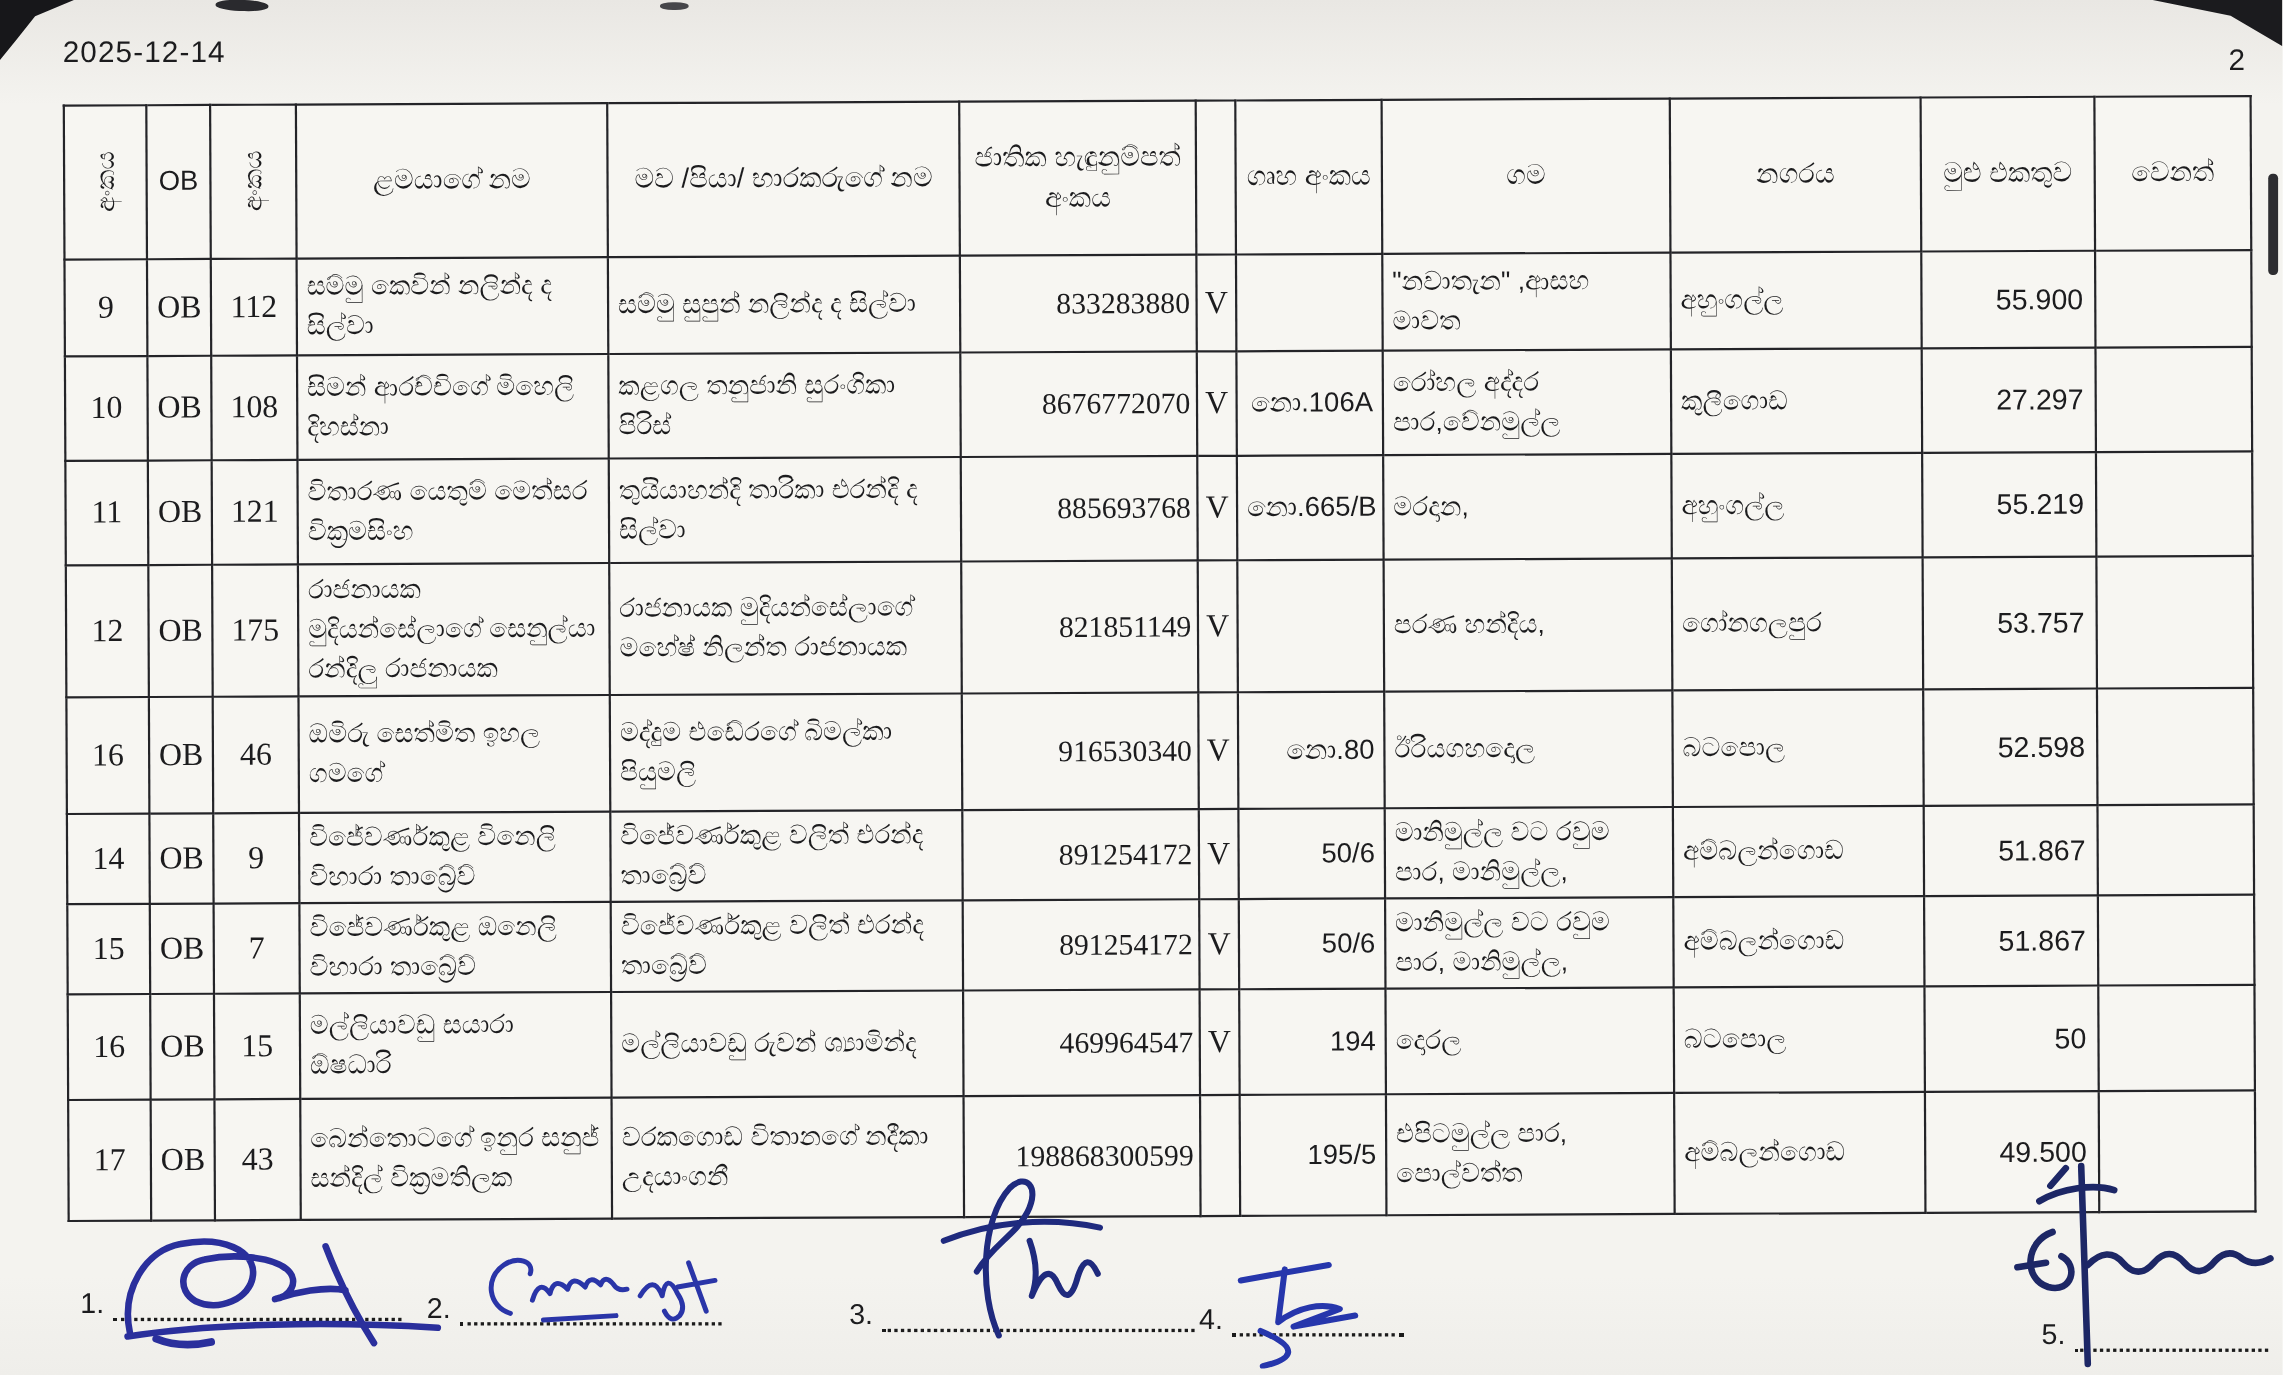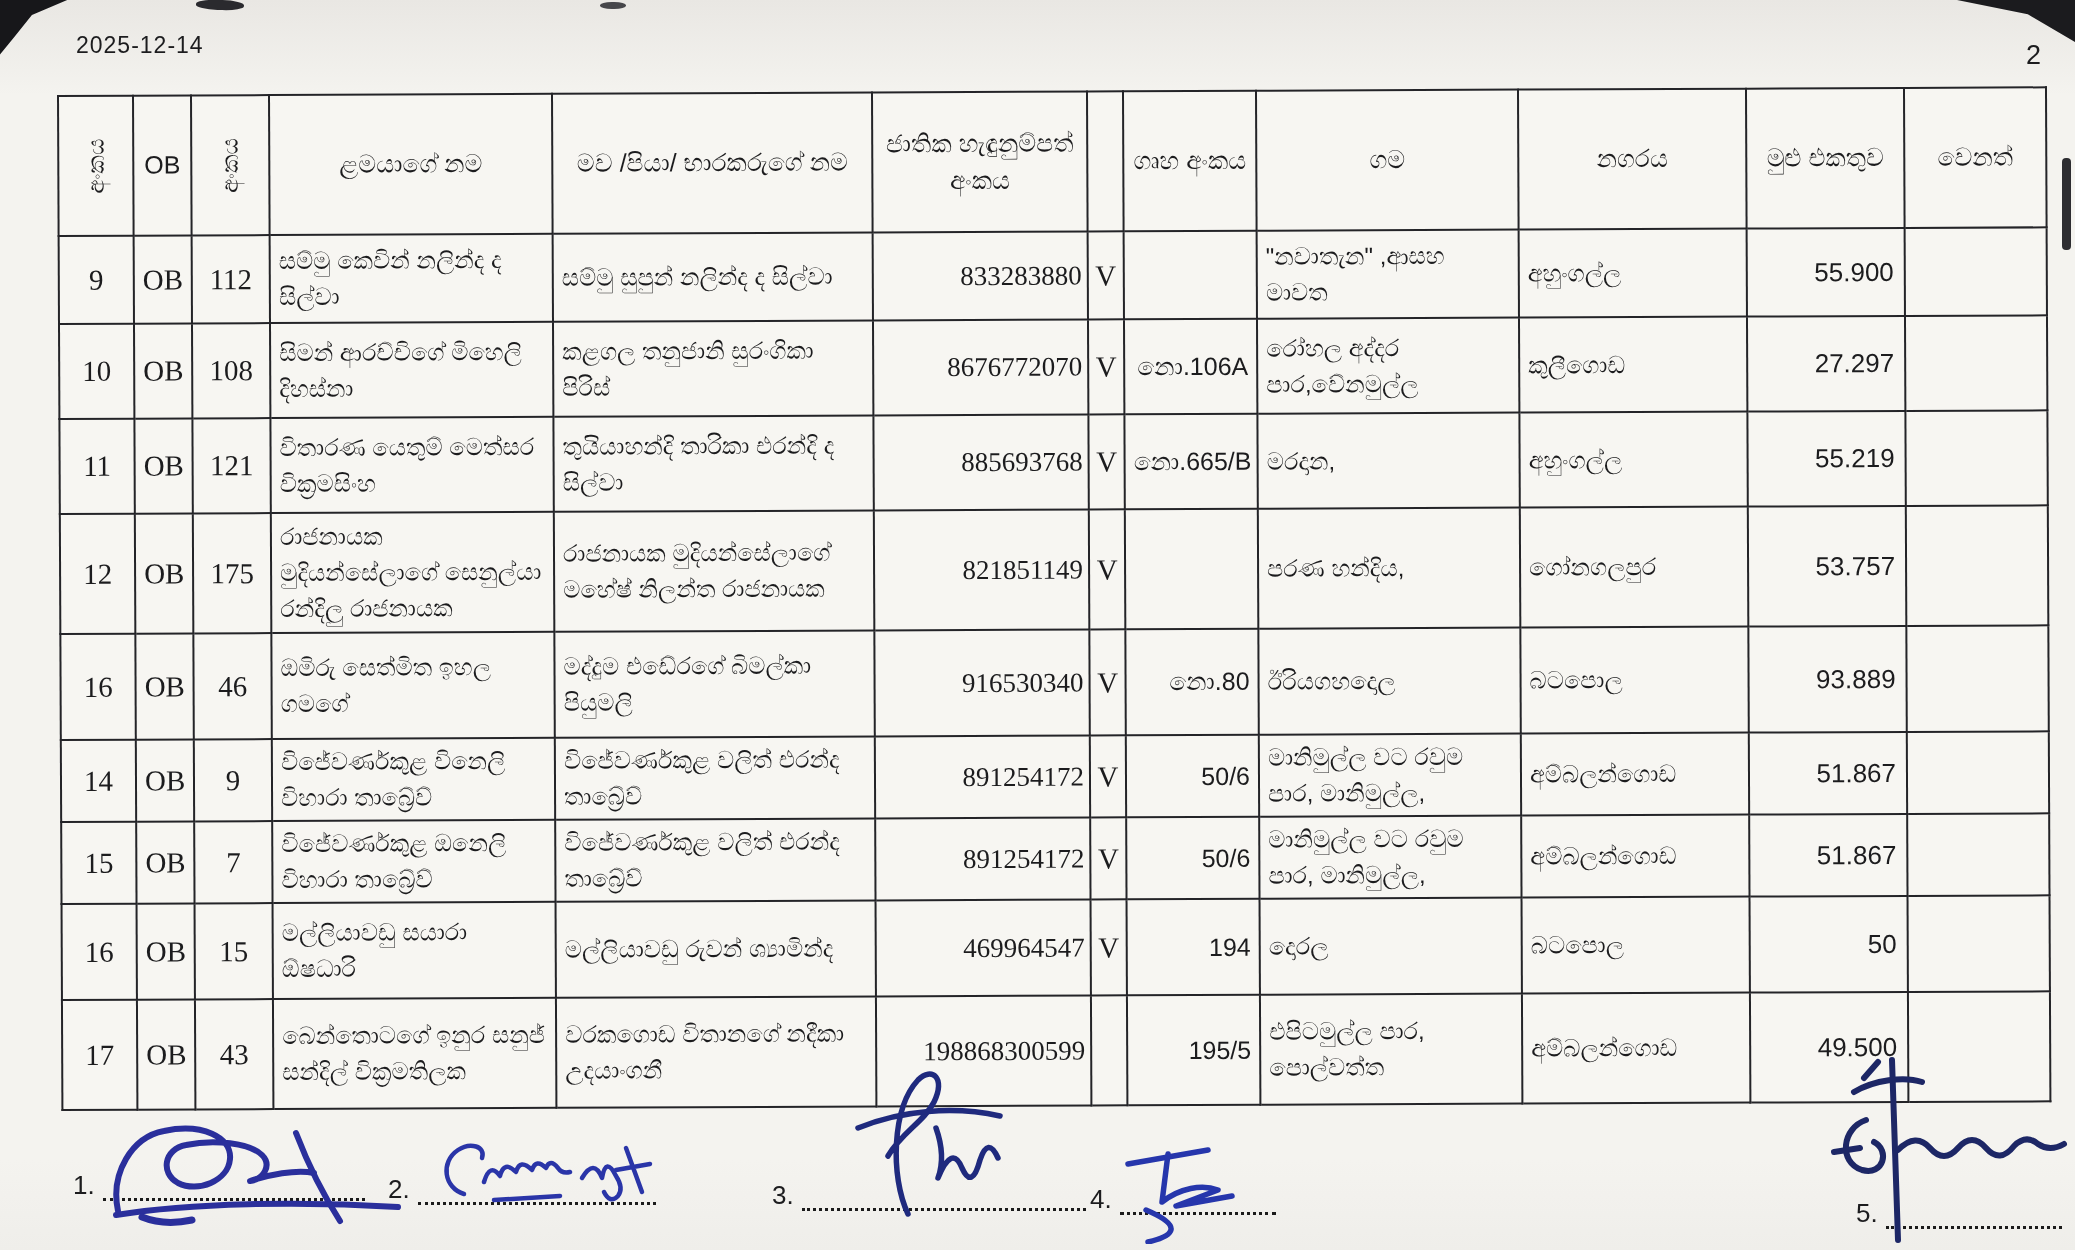--- a/index.html
+++ b/index.html
@@ -14,21 +14,21 @@
   .corner-tl{position:absolute;left:0;top:0;width:84px;height:62px;background:#17171a;
     clip-path:polygon(0 0,80% 0,38% 24%,18% 58%,0 88%);}
   .corner-tr{position:absolute;right:0;top:0;width:118px;height:42px;background:#1b1b1e;
     clip-path:polygon(100% 0,100% 100%,60% 34%,0 0);}
   .smudge-a{position:absolute;left:196px;top:0;width:48px;height:10px;background:#2a2a2e;border-radius:45%;transform:rotate(2deg);}
   .smudge-b{position:absolute;left:600px;top:2px;width:26px;height:7px;background:#46464a;border-radius:45%;}
   .smudge-c{position:absolute;left:2062px;top:158px;width:9px;height:92px;background:#2d2d31;border-radius:4px;}
   .speck{position:absolute;left:864px;top:96px;width:6px;height:6px;background:#6a6a6e;border-radius:50%;}
   .blue-tick{position:absolute;left:1757px;top:1006px;width:5px;height:26px;background:#2b36a0;border-radius:3px;transform:rotate(14deg);opacity:.85;}
 
-  .date{position:absolute;left:57px;top:32px;font-size:23px;letter-spacing:1px;margin-left:19px;}
+  .date{position:absolute;left:57px;top:32px;font-size:27px;letter-spacing:1px;}
   .pagenum{position:absolute;left:2026px;top:40px;font-size:27px;}
 
   .table-wrap{position:absolute;left:57px;top:95px;transform:rotate(-0.25deg);transform-origin:left top;}
   table{border-collapse:collapse;table-layout:fixed;width:1988px;background:#f7f6f2;}
   th,td{border:2.5px solid #242428;padding:4px 8px;vertical-align:middle;overflow:hidden;}
   thead tr{height:140px;}
   th{font-weight:normal;font-size:25px;text-align:center;line-height:1.5;}
   .vert span{display:inline-block;transform:rotate(-90deg);white-space:nowrap;font-size:23px;}
   .col-serial{width:75px;}  .col-ob{width:58px;}   .col-number{width:78px;}
   .col-child{width:283px;}  .col-guardian{width:320px;} .col-nic{width:215px;}
@@ -156,21 +156,21 @@
           <td class="c-serial">16</td>
           <td class="c-ob">OB</td>
           <td class="c-number">46</td>
           <td class="c-child">ඔමිරු සෙත්මිත ඉහල ගමගේ</td>
           <td class="c-guardian">මද්දුම එඩේරගේ බිමල්කා පියුමලි</td>
           <td class="c-nic">916530340</td>
           <td class="c-check">V</td>
           <td class="c-house">නො.80</td>
           <td class="c-village">ඊරියගහදොල</td>
           <td class="c-town">බටපොල</td>
-          <td class="c-total">93.889</td>
+          <td class="c-total">52.598</td>
           <td class="c-other"></td>
         </tr>
         <tr style="height: 82px;">
           <td class="c-serial">14</td>
           <td class="c-ob">OB</td>
           <td class="c-number">9</td>
           <td class="c-child">විජේවර්ණකුළ විනෙලි විහාරා තාබ්‍රේව්</td>
           <td class="c-guardian">විජේවර්ණකුළ වලිත් එරන්ද තාබ්‍රේව්</td>
           <td class="c-nic">891254172</td>
           <td class="c-check">V</td>

